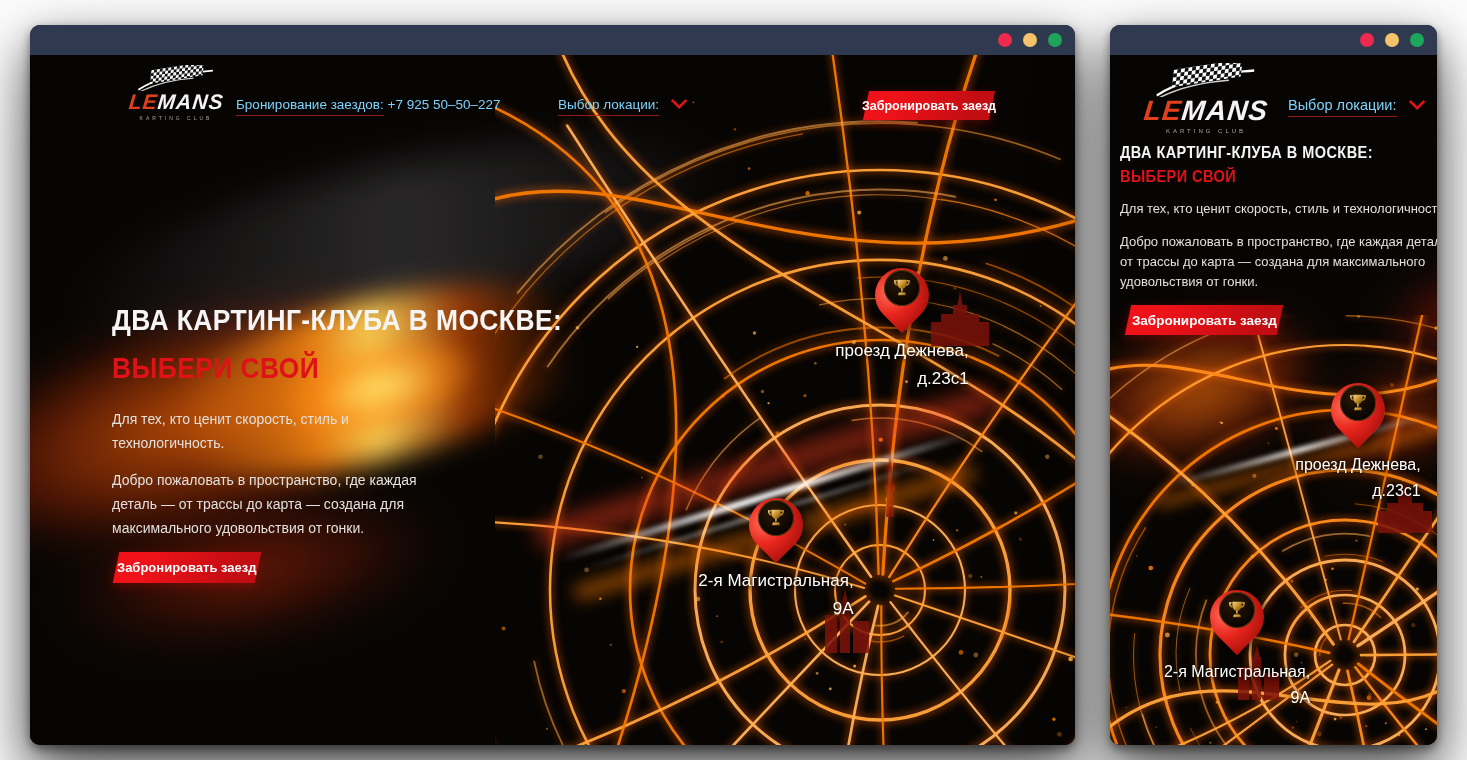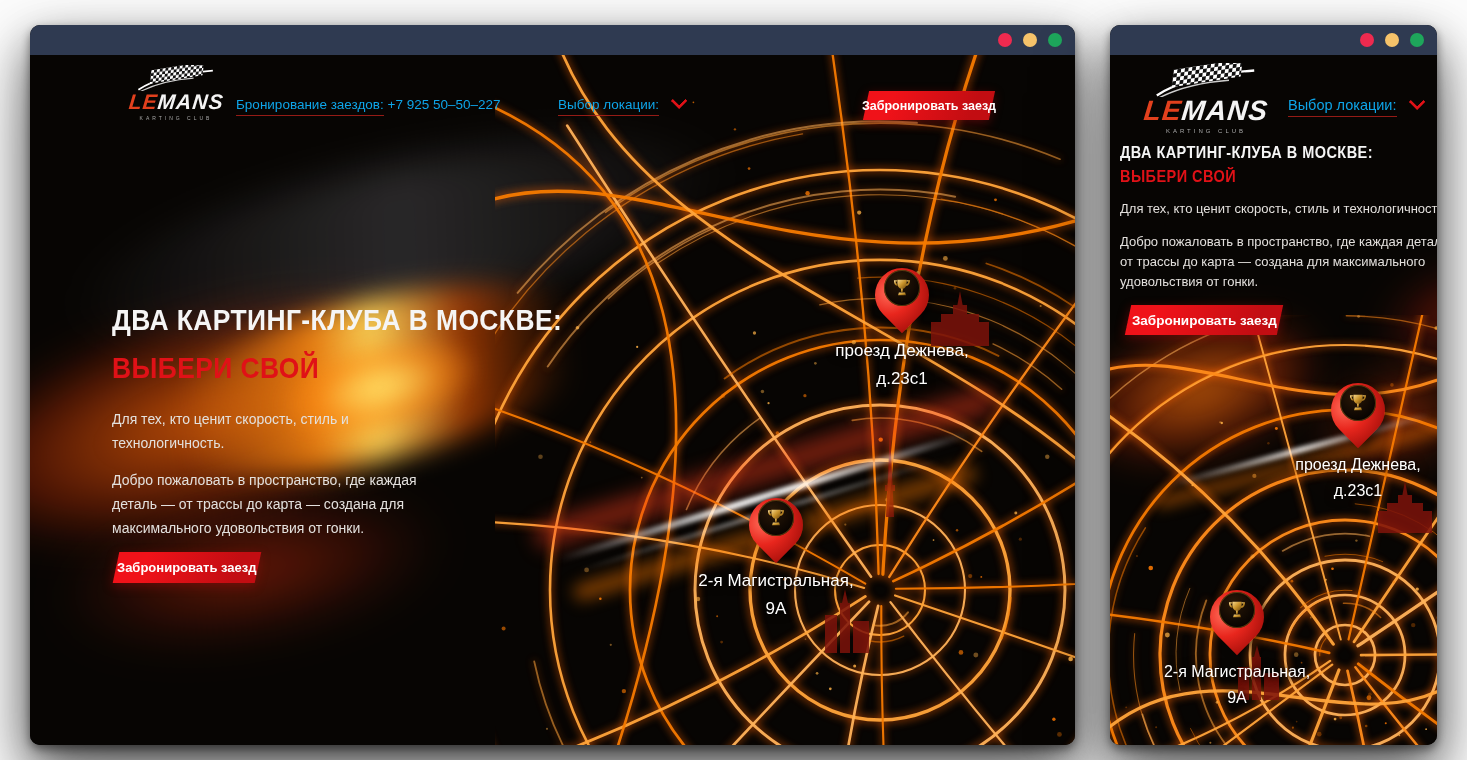--- a/index.html
+++ b/index.html
@@ -73,21 +73,21 @@
     transform:skewX(-6deg);white-space:nowrap;}
   .logo .word .le{color:#e2401d;}
   .logo .word .mans{color:#f4f4f4;}
   .logo .tagline{color:#a9a9a9;letter-spacing:3px;margin-top:3px;}
   .d-logo{left:100px;top:10px;width:92px;}
   .d-logo .word{font-size:21px;}
   .d-logo .tagline{font-size:5px;}
   .m-logo{left:34px;top:8px;width:124px;}
   .m-logo .word{font-size:28px;}
   .m-logo .tagline{font-size:6px;}
-  .hdr-link{position:absolute;color:#0ea5e9;font-size:13.5px;white-space:nowrap;cursor:pointer;}
+  .hdr-link{position:absolute;color:#7dd3fc;font-size:13.5px;white-space:nowrap;cursor:pointer;}
   .hdr-link .lbl{border-bottom:1px solid rgba(185,32,28,.8);padding-bottom:3px;}
   .chev{display:inline-block;width:9px;height:9px;margin-left:8px;
     border-right:3px solid var(--accent,#e01117);border-bottom:3px solid var(--accent,#e01117);
     transform:rotate(45deg) translateY(-3px);border-radius:1px;}
   
   .btn{
     position:absolute;display:flex;align-items:center;justify-content:center;
     background:linear-gradient(100deg,#f01219 20%,#c20d12 85%);
     transform:skewX(-12deg);cursor:pointer;border:none;
     box-shadow:0 3px 10px rgba(160,10,10,.45);
@@ -102,21 +102,21 @@
   
   .pin-group{position:absolute;width:200px;display:flex;flex-direction:column;align-items:center;z-index:6;cursor:pointer;}
   .pin{position:relative;width:80px;height:80px;flex:0 0 auto;}
   .pin-body{position:absolute;left:50%;top:40px;width:54px;height:54px;margin:-27px 0 0 -27px;
     transform:rotate(-45deg);border-radius:50% 50% 50% 0;
     background:radial-gradient(circle at 35% 30%,#ff6a57 0%,#e8261d 42%,#a30e0a 88%);
     box-shadow:2px 4px 10px rgba(0,0,0,.6);}
   .pin-hole{position:absolute;left:50%;top:33px;width:36px;height:36px;transform:translate(-50%,-50%);
     border-radius:50%;background:radial-gradient(circle at 40% 32%,#2a1807,#090401 72%);
     box-shadow:inset 0 0 0 1px rgba(140,95,25,.55);display:flex;align-items:center;justify-content:center;}
-  .pin-label{margin-top:2px;text-align:center;color:#fff;line-height:1.65;
+  .pin-label{margin-top:2px;text-align:right;color:#fff;line-height:1.65;
     text-shadow:0 1px 4px rgba(0,0,0,.9),0 0 10px rgba(0,0,0,.7);}
   .d-label{font-size:17px;}
   .m-label{font-size:16px;}
   .mapsvg{position:absolute;pointer-events:none;}
 </style>
 </head>
 <body>
 
 <svg width="0" height="0" style="position:absolute" aria-hidden="true">
   <defs>

